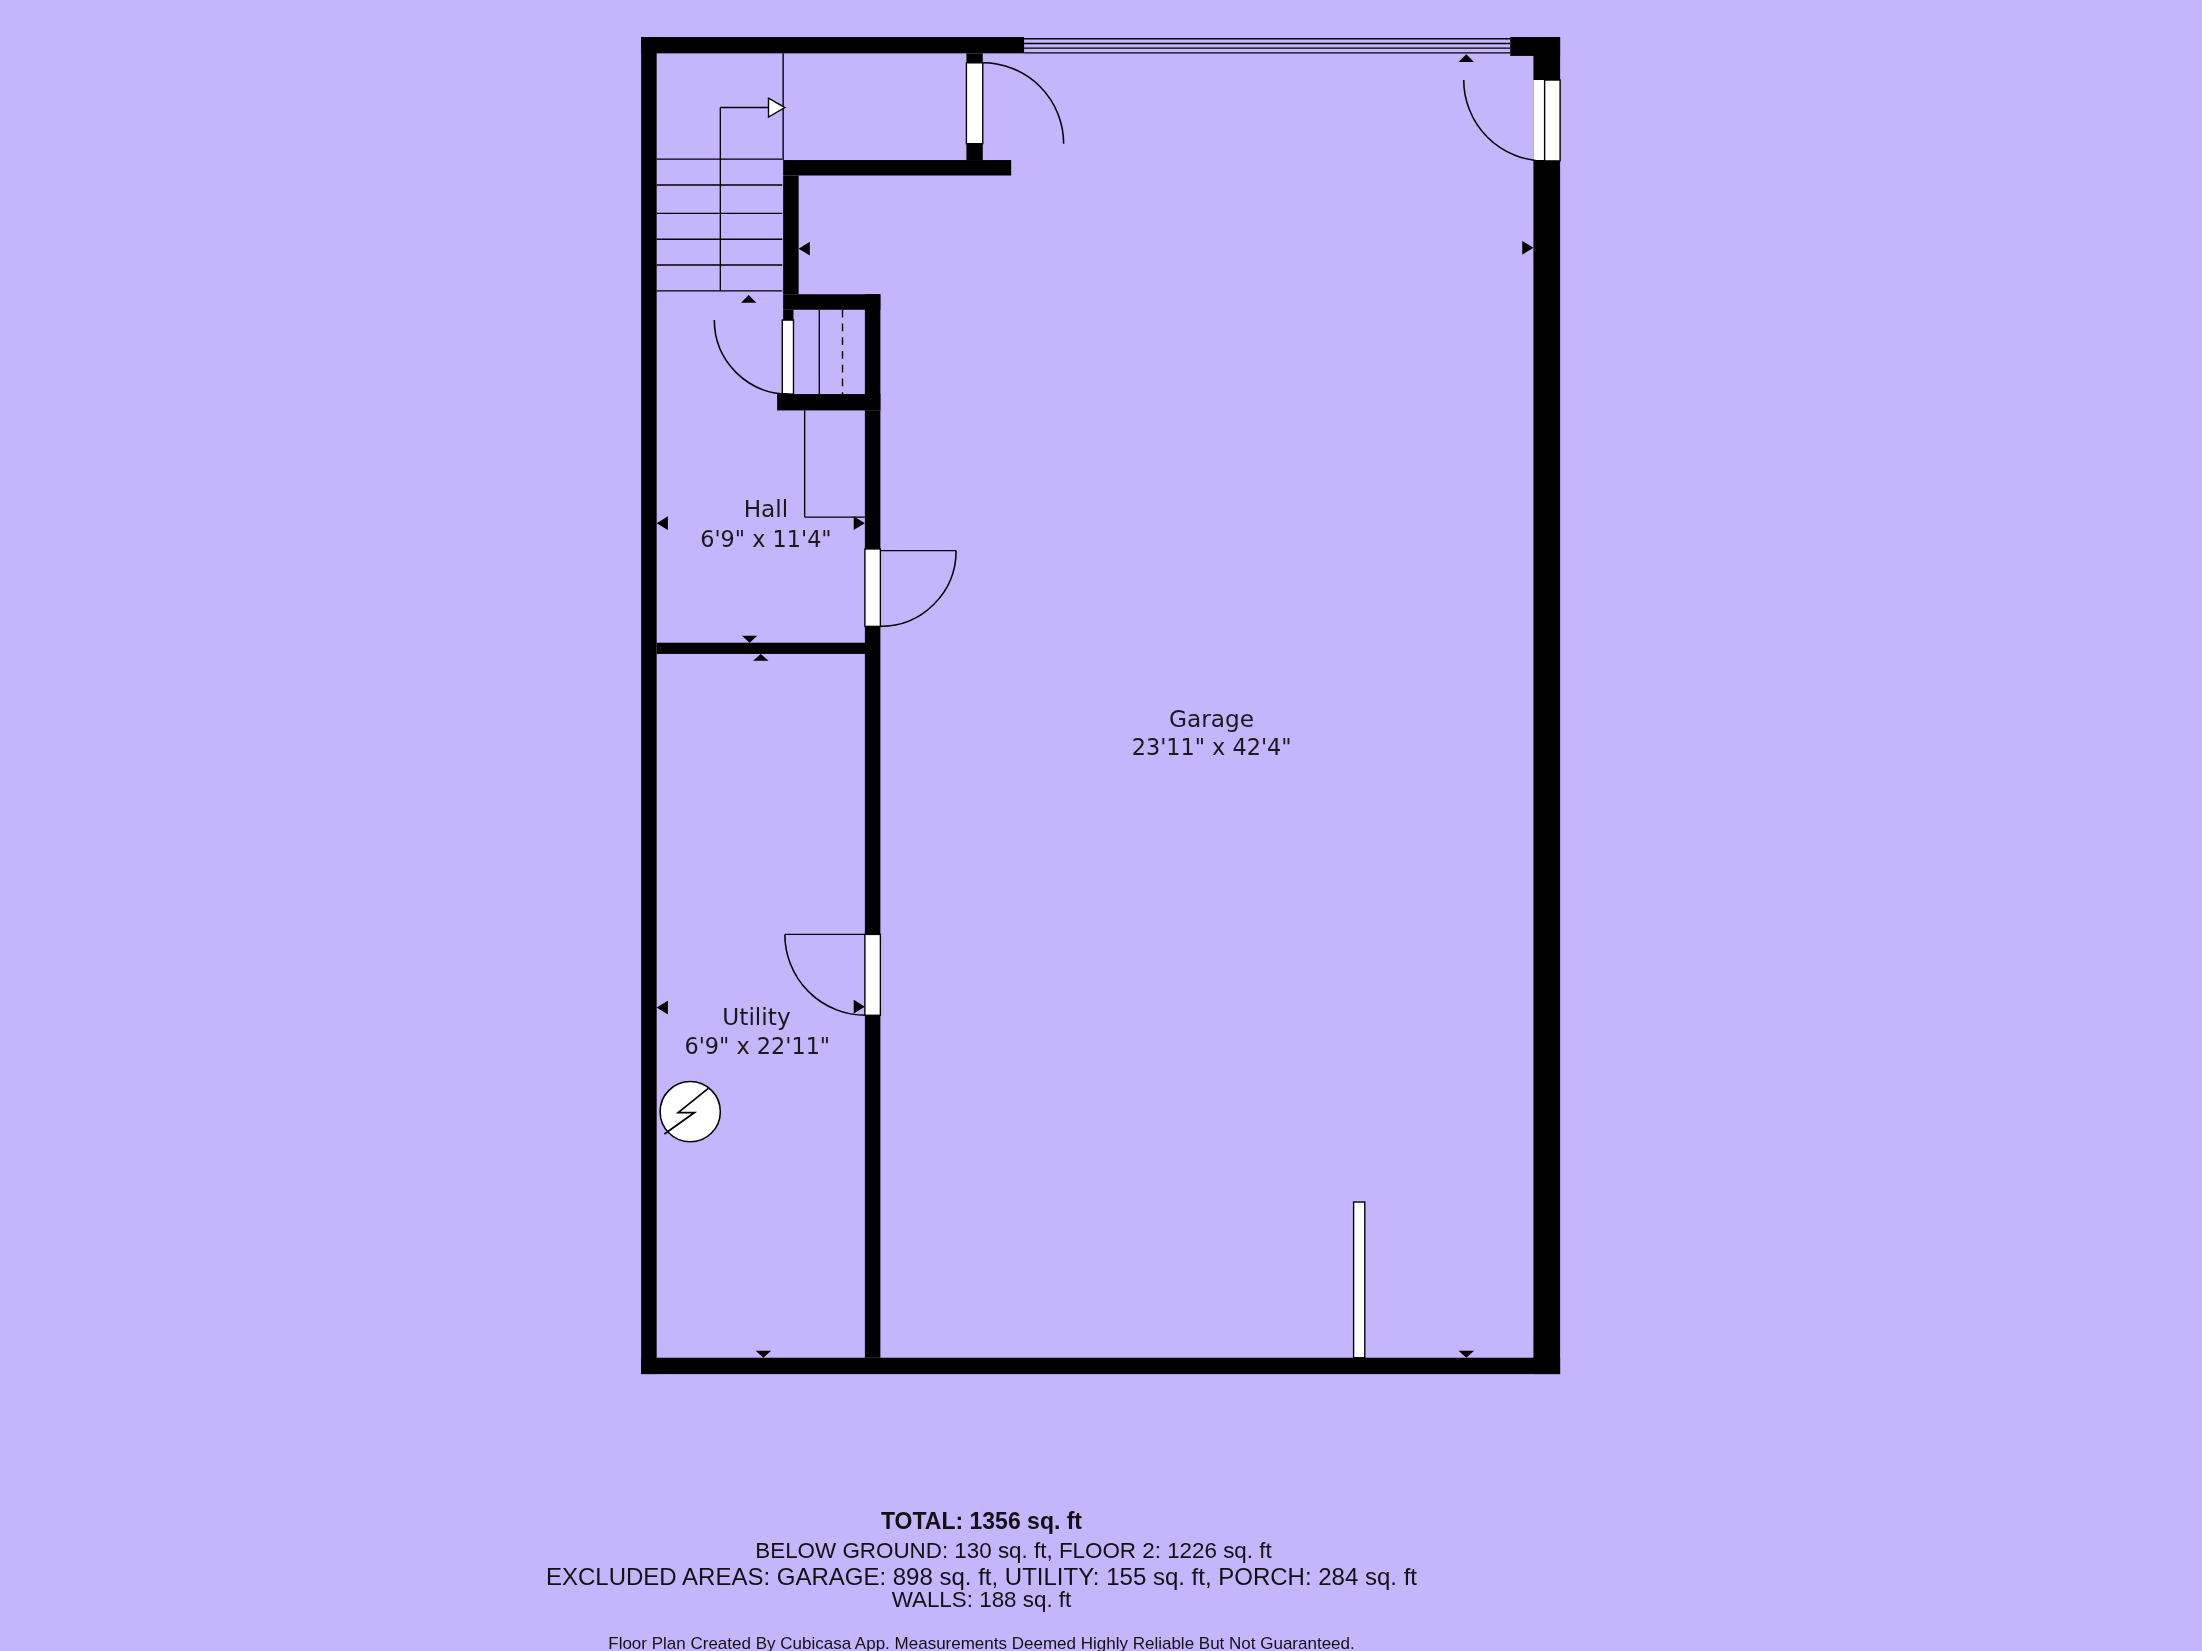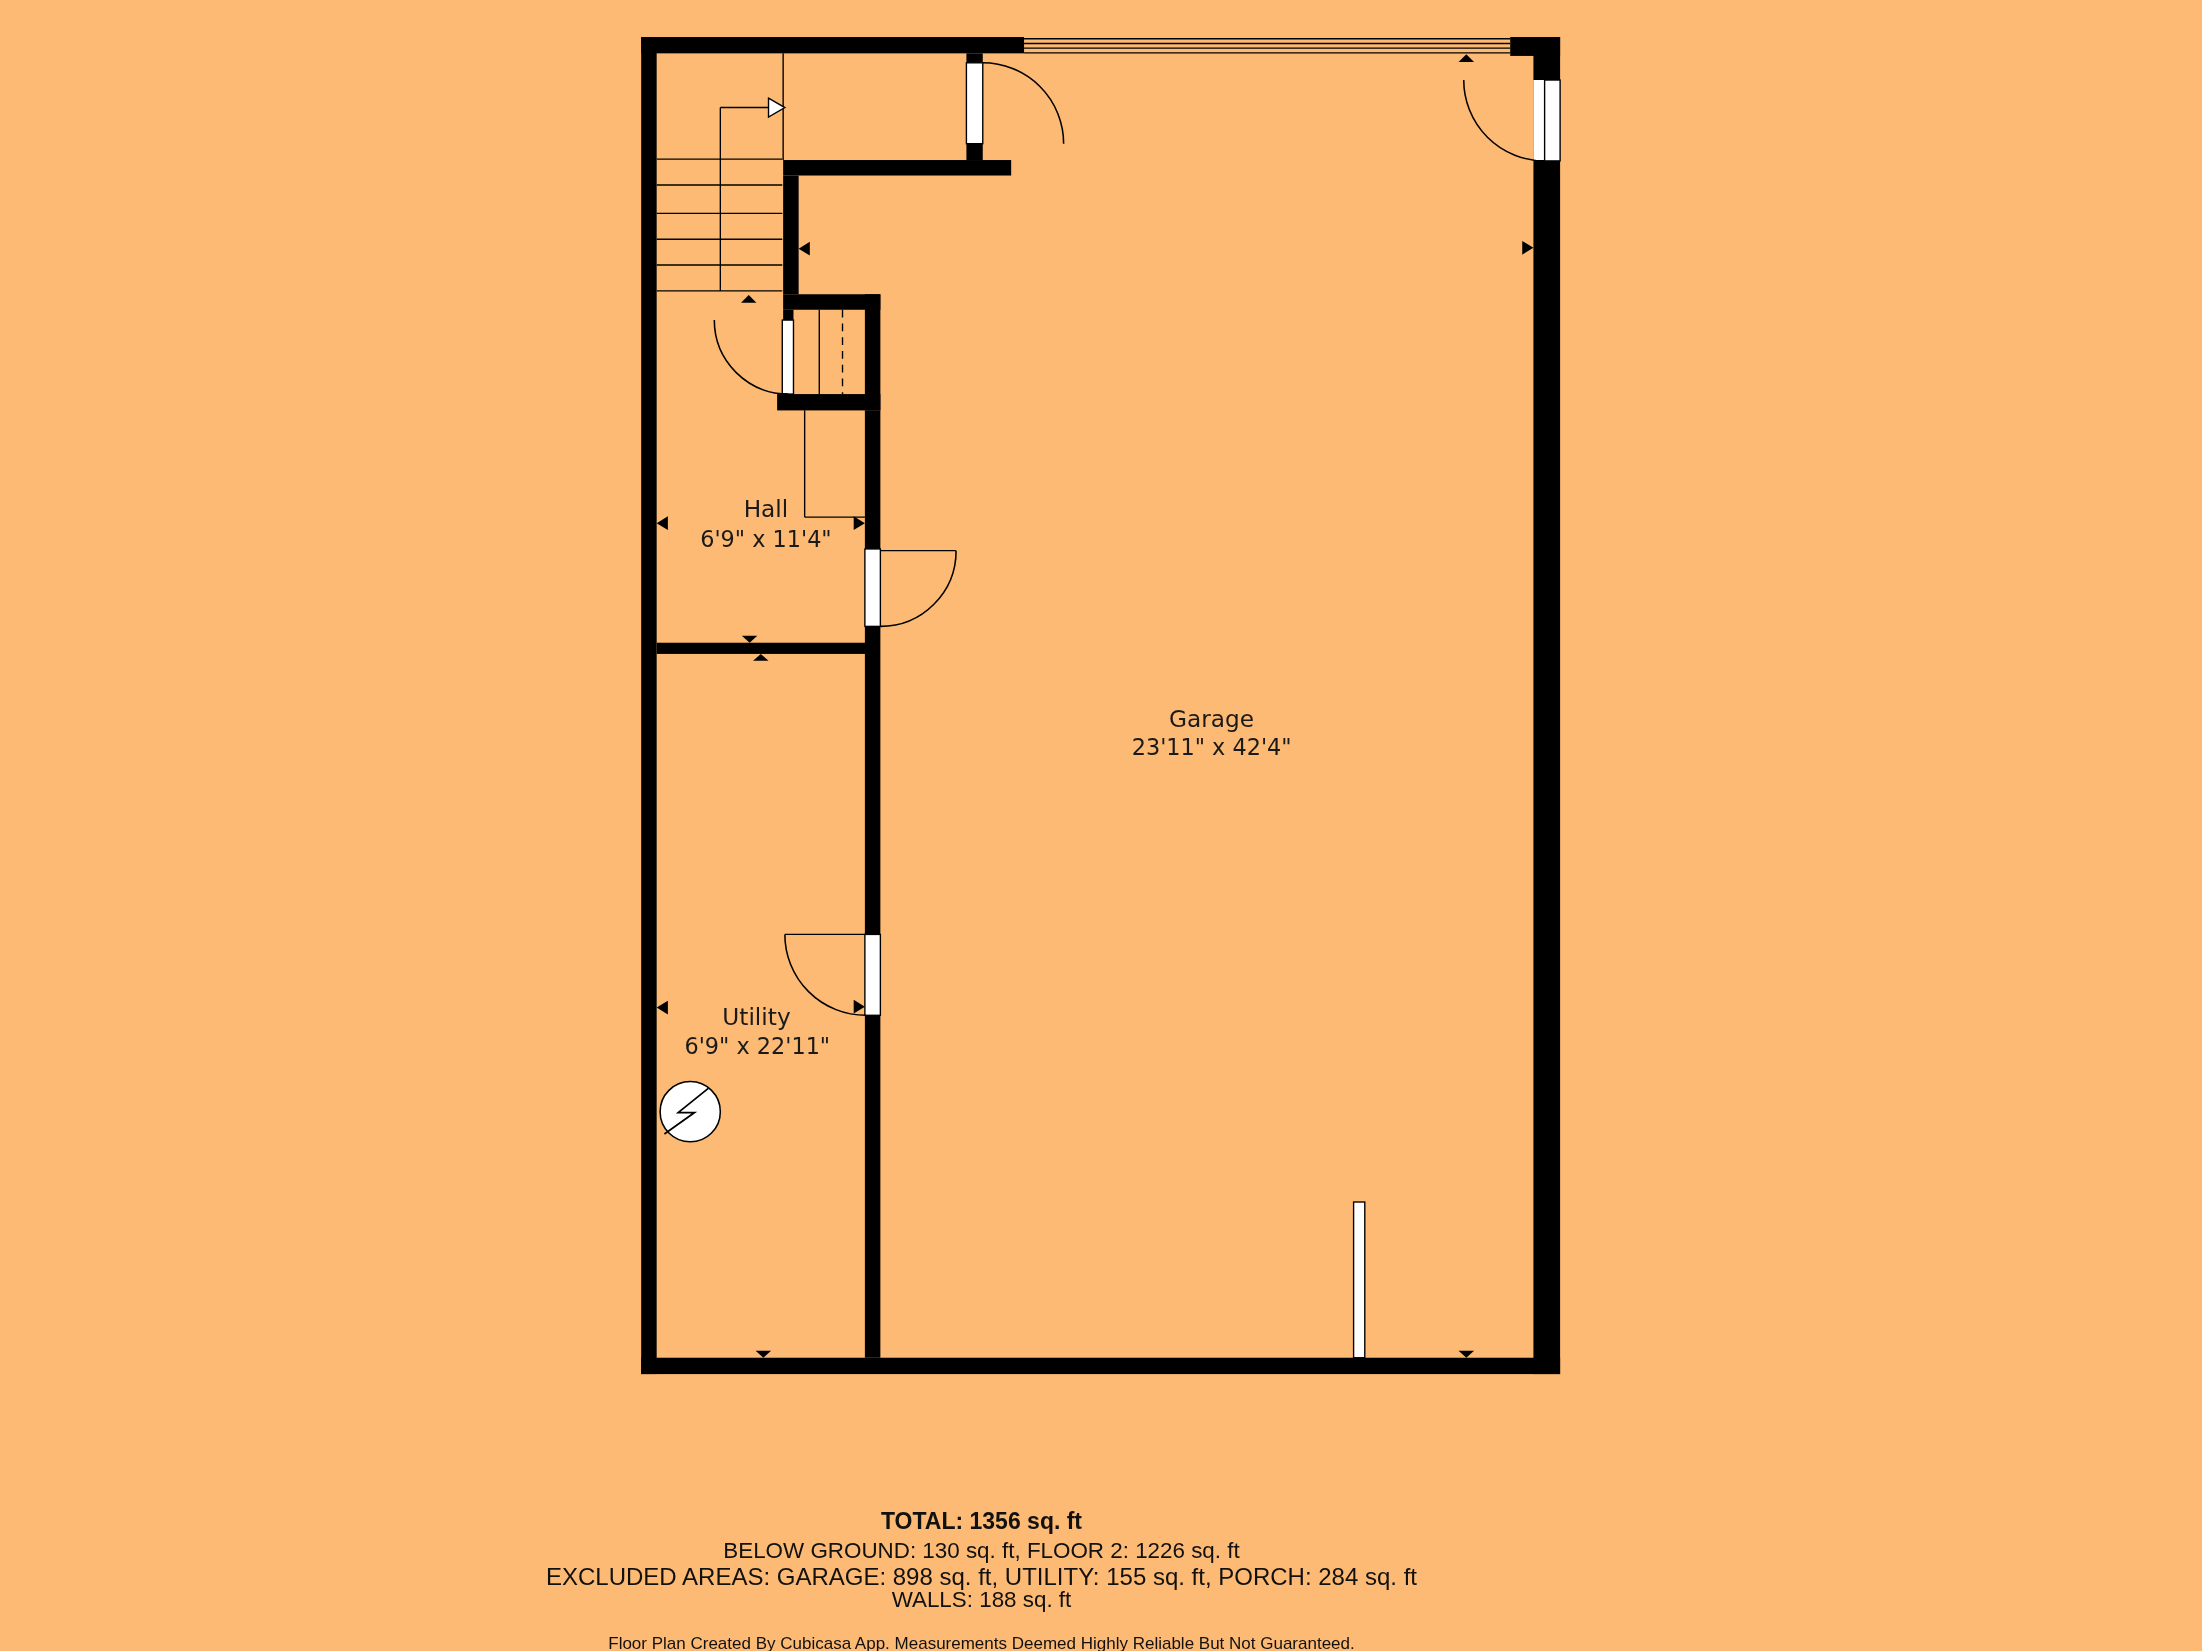--- a/index.html
+++ b/index.html
@@ -4,21 +4,21 @@
 <style>
   html, body {
     margin: 0;
     padding: 0;
     background: #ffffff;
   }
   #canvas {
     position: relative;
     width: 2203px;
     height: 1652px;
-    background: #fdba74;
+    background: #c4b5fd;
     font-family: "DejaVu Sans", "Liberation Sans", sans-serif;
     color: #1a1a1a;
     overflow: hidden;
   }
   #plan-svg {
     position: absolute;
     left: 0;
     top: 0;
   }
   .room-name {
@@ -39,21 +39,21 @@
     font-family: "Liberation Sans", "DejaVu Sans", sans-serif;
     color: #111111;
     white-space: nowrap;
     margin-top: 37px;
   }
   .summary-total {
     top: 1471px;
     font-size: 23px;
     font-weight: bold;
   }
-  .summary-floors   { top: 1501px; font-size: 22.4px; }
+  .summary-floors   { top: 1501px; font-size: 22.4px; padding-left: 32px; }
   .summary-excluded { top: 1526px; font-size: 24px; }
   .summary-walls    { top: 1550px; font-size: 22.4px; }
   .footer-note {
     top: 1597px;
     font-size: 17px;
     text-align: center;
   }
   .wall { fill: #000000; }
   .thin { stroke: #000000; stroke-width: 1.6; fill: none; }
   .gap  { fill: #ffffff; stroke: #000000; stroke-width: 1.6; }

